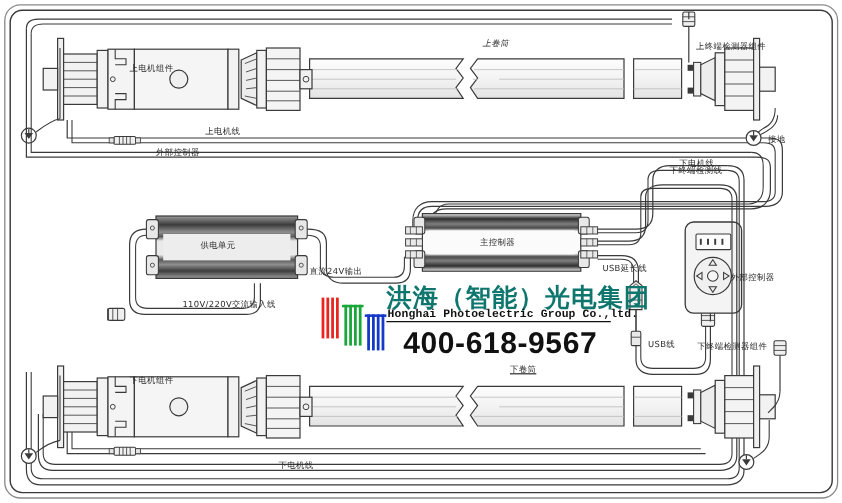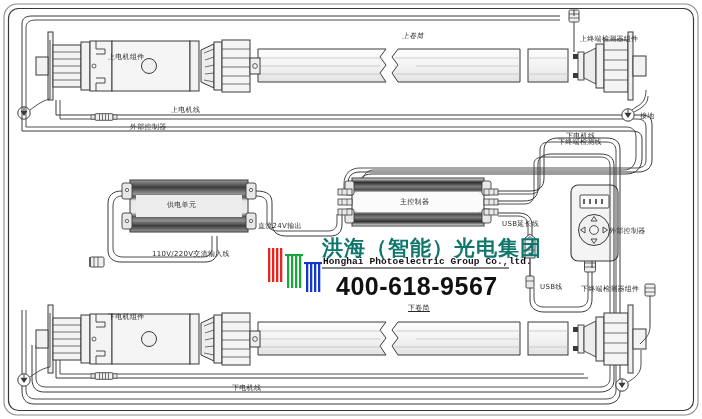--- a/index.html
+++ b/index.html
@@ -359,20 +359,20 @@
   <div class="lbl" style="left:258px;top:221px;">直流24V输出</div>
   <div class="lbl" style="left:400px;top:197px;">主控制器</div>
   <div class="lbl" style="left:502px;top:219px;">USB延长线</div>
   <div class="lbl" style="left:540px;top:282px;">USB线</div>
   <div class="lbl" style="left:609px;top:202px;margin-top:24px;">外部控制器</div>
 
   <div class="lbl" style="left:566px;top:131px;">下电机线</div>
   <div class="lbl" style="left:558px;top:137px;">下终端检测线</div>
   <div class="lbl" style="left:108px;top:312px;">下电机组件</div>
   <div class="lbl" style="left:232px;top:383px;">下电机线</div>
-  <div class="lbl" style="left:408px;top:303px;text-decoration:underline;">下卷筒</div>
+  <div class="lbl" style="left:425px;top:303px;text-decoration:underline;">下卷筒</div>
   <div class="lbl" style="left:581px;top:284px;">下终端检测器组件</div>
 
   <div class="brand-cn" style="left:322px;top:234px;">洪海（智能）光电集团</div>
   <div class="brand-en" style="left:323px;top:256px;font-family:Liberation Mono, monospace;">Honghai Photoelectric Group Co.,ltd.</div>
   <div class="brand-tel" style="left:336px;top:272px;">400-618-9567</div>
 
 </div>
 
 </body></html>

